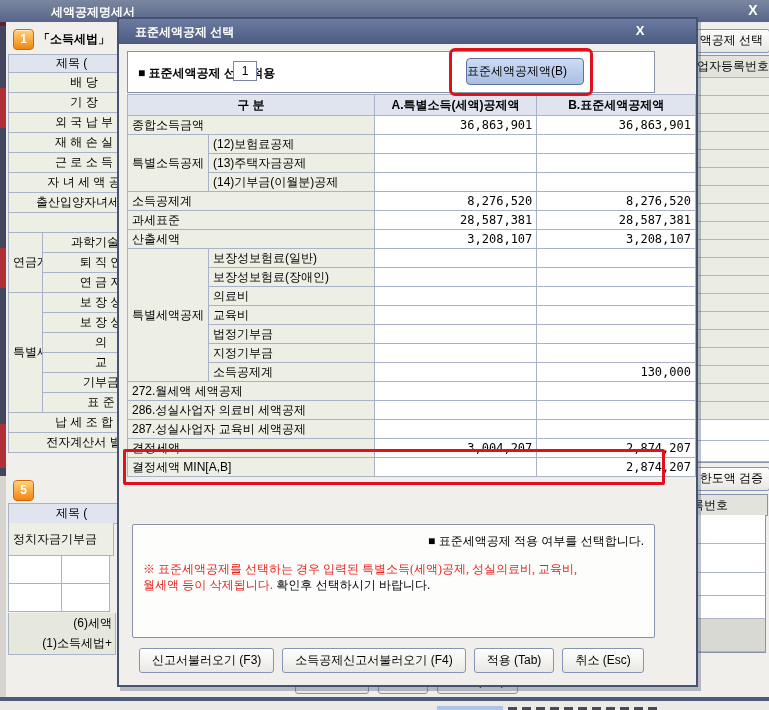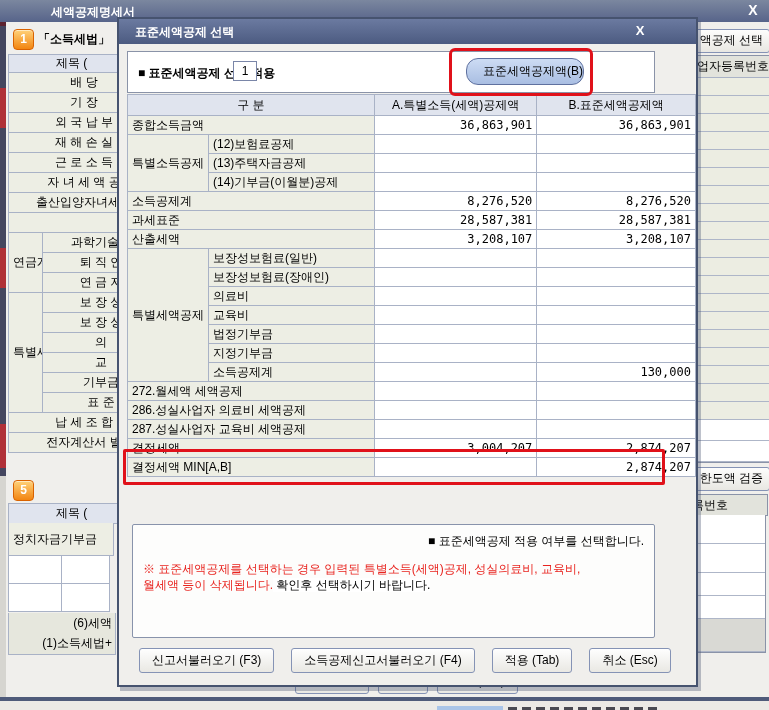--- a/index.html
+++ b/index.html
@@ -86,38 +86,38 @@
   #dlg-close{left:512px;top:4px;width:18px;height:18px;color:#fff;font-weight:bold;
     font-size:13px;text-align:center;cursor:default;}
 
   #dlg-panel{left:8px;top:32px;width:526px;height:40px;background:#fff;border:1px solid #8a93a8;}
   #apply-label{left:10px;top:13px;font-weight:bold;}
   #apply-input{position:absolute;left:105px;top:9px;width:22px;height:18px;text-align:center;
     border:1px solid #7a86a8;font-size:12px;padding:0;}
   #btn-a{position:absolute;left:139px;top:7px;width:182px;height:23px;line-height:23px;
     text-align:center;color:#8f9399;background:#f3f2ef;border:1px solid #98a4c2;border-radius:3px;}
   #btn-b{position:absolute;left:338px;top:6px;width:116px;height:25px;line-height:25px;
-    text-align:right;background:linear-gradient(#cddcf4,#a9bee2);border:1px solid #5f719f;border-radius:12px;}
+    text-align:left;background:linear-gradient(#cddcf4,#a9bee2);border:1px solid #5f719f;border-radius:4px;}
 
   #dlg-table{left:8px;top:75px;}
   #dlg-table td,#dlg-table th{height:18px;}
-  #dlg-table th{height:20px;}
+  #dlg-table th{height:20px;font-weight:bold;}
 
   .redrect{position:absolute;border:3px solid #e0111a;z-index:20;pointer-events:none;}
   #red1{left:330px;top:29px;width:138px;height:42px;border-radius:6px;}
   #red2{left:4px;top:430px;width:536px;height:30px;border-radius:2px;}
 
   #dlg-note{left:13px;top:505px;width:501px;height:96px;background:#fdfdfc;
     border:1px solid #8893ab;border-radius:2px;padding:8px 10px;line-height:16px;}
   .note-line{white-space:nowrap;overflow:hidden;}
   #note-head{margin-bottom:8px;text-align:right;}
-  #note-warn{margin-top:12px;color:#e8241f;}
+  #note-warn{margin-top:12px;color:#e8241f;font-family:Liberation Serif, serif;}
   #warn-black{color:#000;background:#fff;}
 
-  #dlg-buttons{left:20px;top:629px;display:flex;gap:17px;}
+  #dlg-buttons{left:20px;top:629px;display:flex;gap:8px;}
 </style>
 </head>
 <body>
 
 <div id="screen">
 
   <div class="abs" id="bg-body"></div>
 
   <div class="sf" style="top:0;height:710px;background:#44465f;"></div>
   <div class="sf" style="top:0;height:26px;background:#5d2330;"></div>

